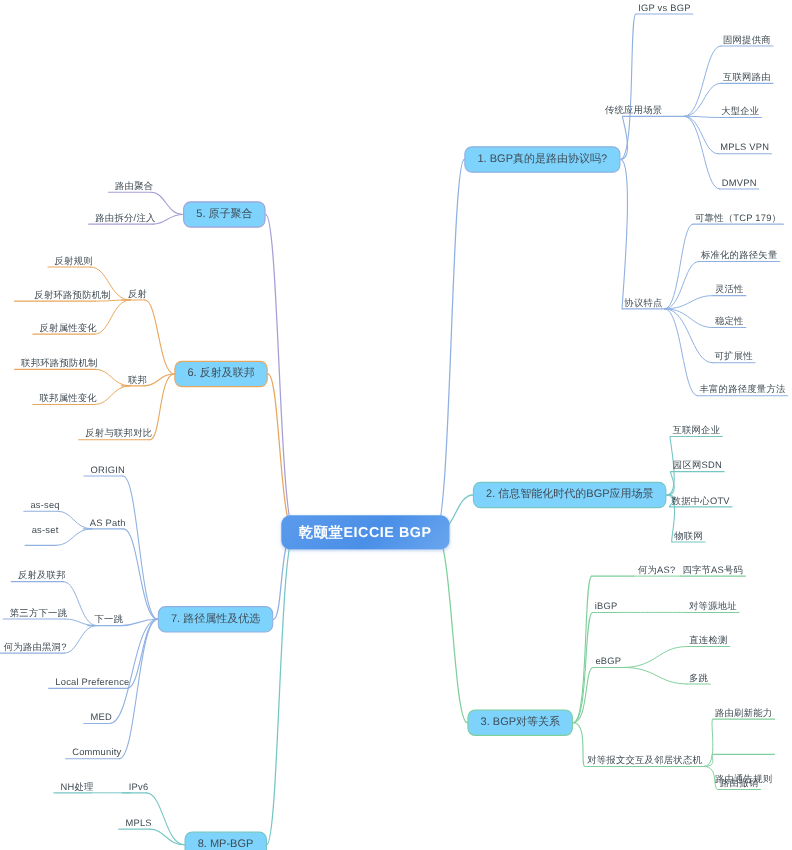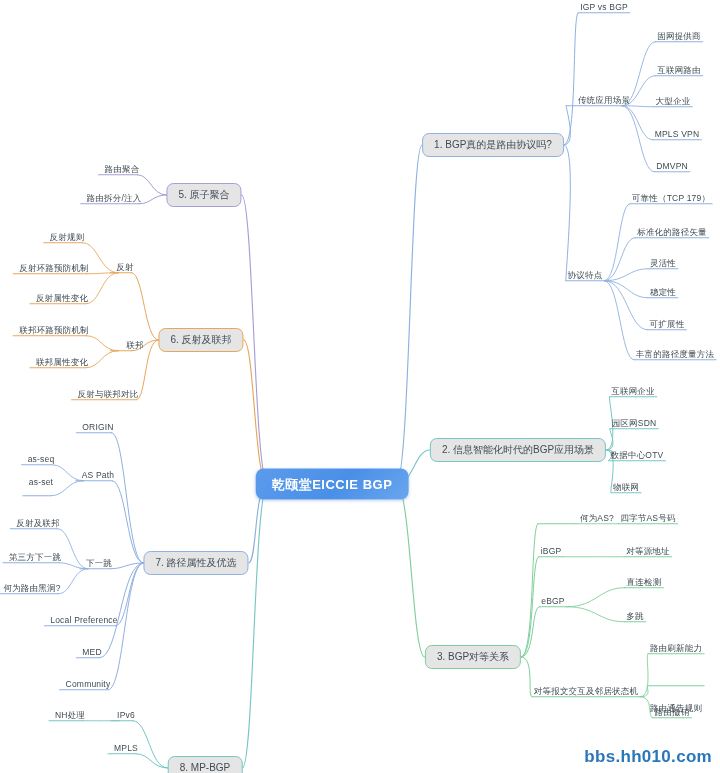--- a/index.html
+++ b/index.html
@@ -24,21 +24,21 @@
     font-size:8.5px;
     color:#3e4a52;
     letter-spacing:.2px;
   }
   
   .node.boxed{
     font-size:10px;
     padding:6px 11px;
     border-radius:7px;
     border:1.2px solid #8aa7d8;
-    background:#e5e5e5;
+    background:#7dd3fc;
     color:#3f4c57;
     box-shadow:0 0 0 rgba(0,0,0,0);
   }
   .node.boxed.b1{border-color:#8fb0e0;}
   .node.boxed.b2{border-color:#76c6c4;}
   .node.boxed.b3{border-color:#7fcf9c;}
   .node.boxed.b5{border-color:#a69ed6;}
   .node.boxed.b6{border-color:#e8a65c;}
   .node.boxed.b7{border-color:#8fb0e0;}
   .node.boxed.b8{border-color:#76c6c4;}
@@ -192,21 +192,21 @@
       <path d="M 132.90625 720.75 L 111.09375 720.75" fill="none" stroke="#76c6c4" stroke-width="1" stroke-linecap="round"></path>
       <path d="M 167.7109375 768 C 149.6125 768, 148.568359375 720.75, 132.90625 720.75" fill="none" stroke="#76c6c4" stroke-width="1" stroke-linecap="round"></path>
       <path d="M 83.0390625 720.75 L 48.9609375 720.75" fill="none" stroke="#76c6c4" stroke-width="1" stroke-linecap="round"></path>
       <path d="M 119.09375 720.75 C 100.3453125 720.75, 99.263671875 720.75, 83.0390625 720.75" fill="none" stroke="#76c6c4" stroke-width="0.9" stroke-linecap="round"></path>
       <path d="M 135.9765625 753.75 L 108.0234375 753.75" fill="none" stroke="#76c6c4" stroke-width="1" stroke-linecap="round"></path>
       <path d="M 167.7109375 768 C 151.2090625 768, 150.25703125 753.75, 135.9765625 753.75" fill="none" stroke="#76c6c4" stroke-width="1" stroke-linecap="round"></path>
     </svg>
   <div id="nodes">
       <div class="node boxed b1" style="left: 493px; top: 145px; border-color: rgb(143, 176, 224);">1. BGP真的是路由协议吗?</div>
       <div class="node leaf" style="left: 604px; top: 7px;">IGP vs BGP</div>
-      <div class="node leaf" style="left: 604px; top: 100px;">传统应用场景</div>
+      <div class="node leaf" style="left: 576px; top: 100px;">传统应用场景</div>
       <div class="node leaf" style="left: 679px; top: 36px;">固网提供商</div>
       <div class="node leaf" style="left: 679px; top: 70px;">互联网路由</div>
       <div class="node leaf" style="left: 673px; top: 101px;">大型企业</div>
       <div class="node leaf" style="left: 677px; top: 134px;">MPLS VPN</div>
       <div class="node leaf" style="left: 672px; top: 166px;">DMVPN</div>
       <div class="node leaf" style="left: 585px; top: 275px;">协议特点</div>
       <div class="node leaf" style="left: 671px; top: 198px;">可靠性（TCP 179）</div>
       <div class="node leaf" style="left: 672px; top: 232px;">标准化的路径矢量</div>
       <div class="node leaf" style="left: 663px; top: 263px;">灵活性</div>
       <div class="node leaf" style="left: 663px; top: 292px;">稳定性</div>
@@ -228,23 +228,23 @@
       <div class="node leaf" style="left: 586px; top: 691px;">对等报文交互及邻居状态机</div>
       <div class="node leaf" style="left: 676px; top: 648px;">路由刷新能力</div>
       <div class="node leaf" style="left: 676px; top: 680px; margin-top: 28px;">路由通告规则</div>
       <div class="node leaf" style="left: 672px; top: 712px;">路由撤销</div>
       <div class="node boxed b5" style="left: 204px; top: 195px; border-color: rgb(166, 158, 214);">5. 原子聚合</div>
       <div class="node leaf" style="left: 122px; top: 169px;">路由聚合</div>
       <div class="node leaf" style="left: 114px; top: 198px;">路由拆分/注入</div>
       <div class="node boxed b6" style="left: 201px; top: 340px; border-color: rgb(232, 166, 92);">6. 反射及联邦</div>
       <div class="node leaf" style="left: 125px; top: 267px;">反射</div>
       <div class="node leaf" style="left: 67px; top: 237px;">反射规则</div>
-      <div class="node leaf" style="left: 54px; top: 268px;">反射环路预防机制</div>
+      <div class="node leaf" style="left: 66px; top: 268px;">反射环路预防机制</div>
       <div class="node leaf" style="left: 62px; top: 298px;">反射属性变化</div>
-      <div class="node leaf" style="left: 135px; top: 345px;">联邦</div>
+      <div class="node leaf" style="left: 125px; top: 345px;">联邦</div>
       <div class="node leaf" style="left: 54px; top: 330px;">联邦环路预防机制</div>
       <div class="node leaf" style="left: 62px; top: 362px;">联邦属性变化</div>
       <div class="node leaf" style="left: 108px; top: 394px; text-align: right;">反射与联邦对比</div>
       <div class="node boxed b7" style="left: 196px; top: 563px; border-color: rgb(143, 176, 224);">7. 路径属性及优选</div>
       <div class="node leaf" style="left: 98px; top: 427px;">ORIGIN</div>
       <div class="node leaf" style="left: 98px; top: 475px;">AS Path</div>
       <div class="node leaf" style="left: 41px; top: 459px;">as-seq</div>
       <div class="node leaf" style="left: 41px; top: 482px;">as-set</div>
       <div class="node leaf" style="left: 99px; top: 563px;">下一跳</div>
       <div class="node leaf" style="left: 38px; top: 523px;">反射及联邦</div>
@@ -254,15 +254,14 @@
       <div class="node leaf" style="left: 92px; top: 652px;">MED</div>
       <div class="node leaf" style="left: 88px; top: 684px;">Community</div>
       <div class="node boxed b8" style="left: 205px; top: 768px; border-color: rgb(118, 198, 196);">8. MP-BGP</div>
       <div class="node leaf" style="left: 126px; top: 715px;">IPv6</div>
       <div class="node leaf" style="left: 70px; top: 715px;">NH处理</div>
       <div class="node leaf" style="left: 126px; top: 748px;">MPLS</div>
       <div class="node root" style="left: 332px; top: 484px; z-index: 5;">乾颐堂EICCIE BGP</div>
     </div>
 
   <div id="watermark">
-    <div id="wm-url">bbs.hh010.com</div>
   </div>
 </div>
 
 </body></html>

